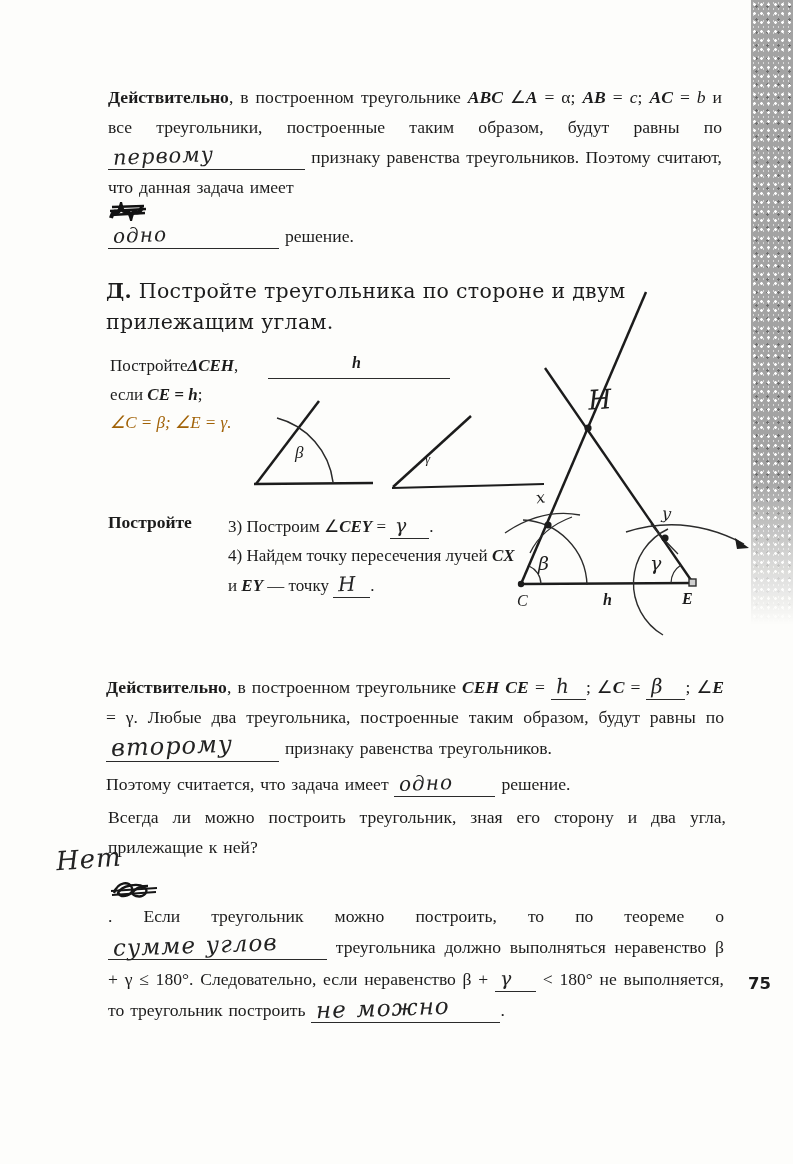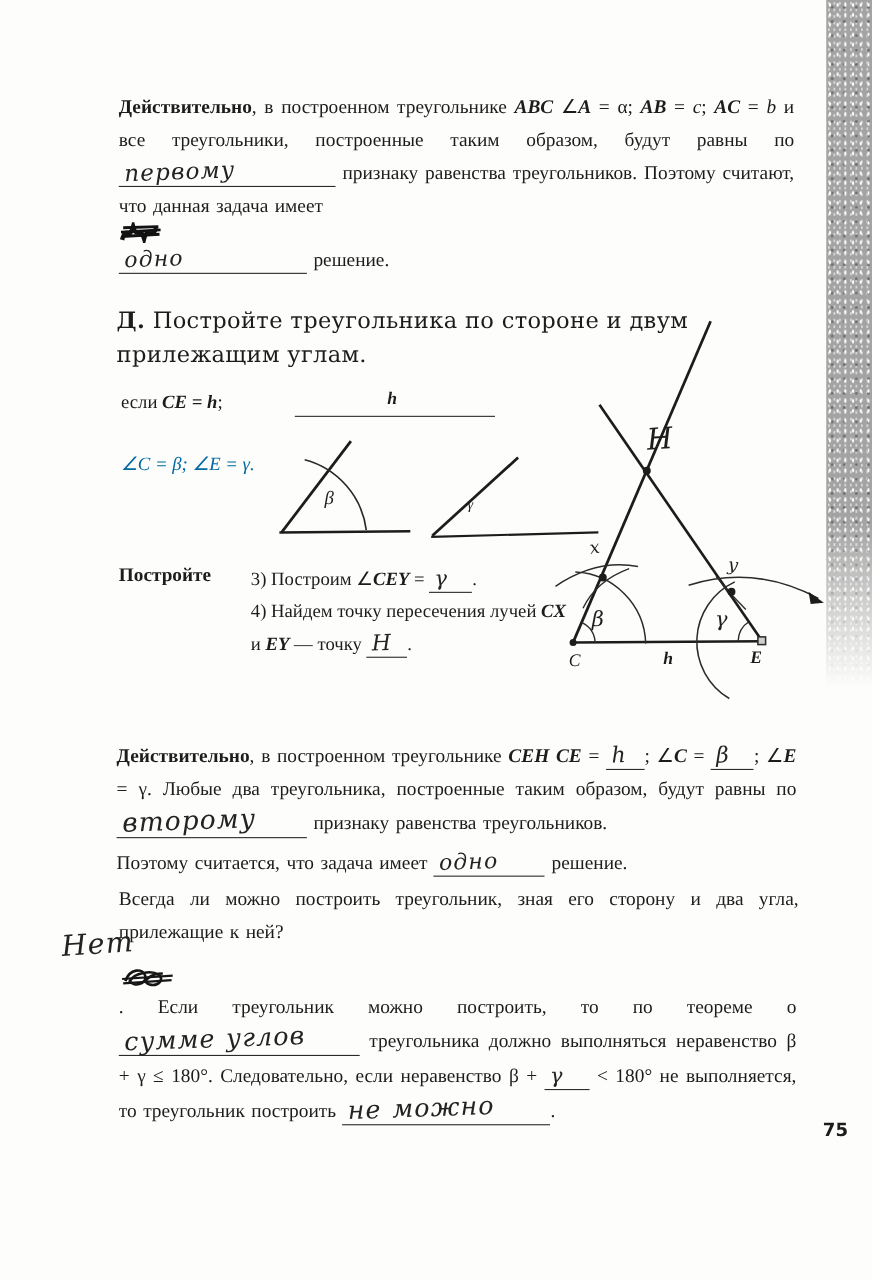--- a/index.html
+++ b/index.html
@@ -41,22 +41,23 @@
       <path d="M3 16 C7 2 9 18 13 4 C16 16 19 2 23 15 C26 3 30 17 34 5" stroke="#121212" stroke-width="4" fill="none"></path>
       <path d="M2 9 L38 7 M3 13 L37 11 M4 5 L36 4" stroke="#121212" stroke-width="2.6" fill="none"></path>
     </svg><span class="blank" style="width:116px;padding-right:50px;"><span class="hw" style="font-size:20px;">одно</span></span><span> решение.</span>
 </p>
 
 <h2 class="sectionhead abs" style="top:276px;left:106px;width:624px;margin:0;font-weight:normal;">
   <span class="b">Д.</span><span> Постройте треугольника по стороне и двум прилежащим углам.</span>
 </h2>
 
 <div class="abs" style="top:352px;left:110px;width:210px;font-size:17px;line-height:28.5px;">
+  <div><span>Постройте</span><i class="m b">ΔCEH</i><span>,</span></div>
   <div><span>если </span><i class="m b">CE = h</i><span>;</span></div>
-  <div class="m" style="color:#0369a1;margin-top:27px;">∠C = β; ∠E = γ.</div>
+  <div class="m" style="color:#a16207;">∠C = β; ∠E = γ.</div>
 </div>
 
 <div class="abs" style="top:378px;left:268px;width:182px;border-top:1.5px solid #2c2c2c;"></div>
 <span class="figlabel b" style="top:354px;left:352px;position:absolute;">h</span>
 
 <div class="abs" style="top:395px;left:240px;width:310px;height:100px;">
   <svg width="310" height="100" viewBox="0 0 310 100">
     <path d="M14 89 L133 88" stroke="#1c1c1c" stroke-width="2.3" fill="none"></path>
     <path d="M16 89 L79 6" stroke="#1c1c1c" stroke-width="2.5" fill="none"></path>
     <path d="M93 87 A76 76 0 0 0 37 23" stroke="#2a2a2a" stroke-width="1.5" fill="none"></path>
@@ -124,13 +125,13 @@
 
 <p class="par abs" style="top:802px;left:108px;width:618px;margin:0;">Всегда ли можно построить треугольник, зная его сторону и два угла, прилежащие к ней?</p>
 
 <p class="par abs" style="top:844px;left:108px;width:616px;margin:0;line-height:31.5px;">
   <span class="hw" style="font-size:26px;width:62px;margin-left:-52px;transform:rotate(-4deg);">Нет</span><svg class="scribble" width="52" height="22" viewBox="0 0 52 22">
       <path d="M6 14 C10 2 22 2 24 9 C26 16 14 20 10 14 C14 6 30 4 36 8 C42 12 36 19 28 17 C20 15 28 7 40 7" stroke="#161616" stroke-width="2.4" fill="none"></path>
       <path d="M3 12 L49 9 M4 16 L48 13" stroke="#161616" stroke-width="2" fill="none"></path>
     </svg><span>. Если треугольник можно построить, то по теореме о </span><span class="blank" style="width:208px;"><span class="hw" style="font-size:23px;">сумме углов</span></span><span> треугольника должно выполняться неравенство β + γ ≤ 180°. Следовательно, если неравенство β + </span><span class="blank" style="width:30px;"><span class="hw" style="font-size:19px;">γ</span></span><span> &lt; 180° не выполняется, то треугольник построить </span><span class="blank" style="width:178px;"><span class="hw" style="font-size:23px;">не можно</span></span><span>.</span>
 </p>
 
-<div class="abs pageno" style="top:1018px;left:748px;">75</div>
+<div class="abs pageno" style="top:974px;left:748px;">75</div>
 
 </body></html>

